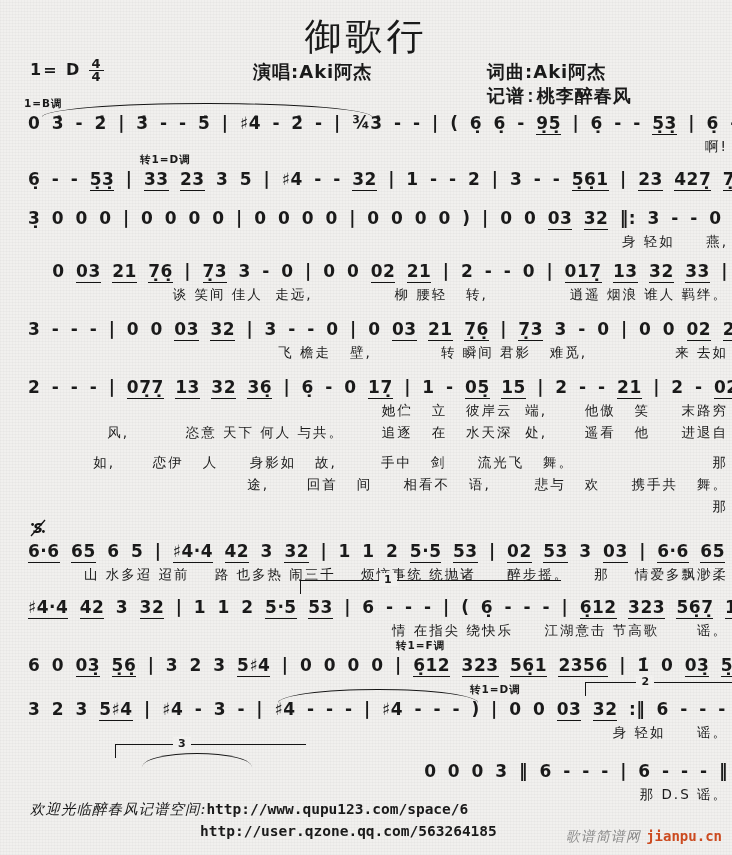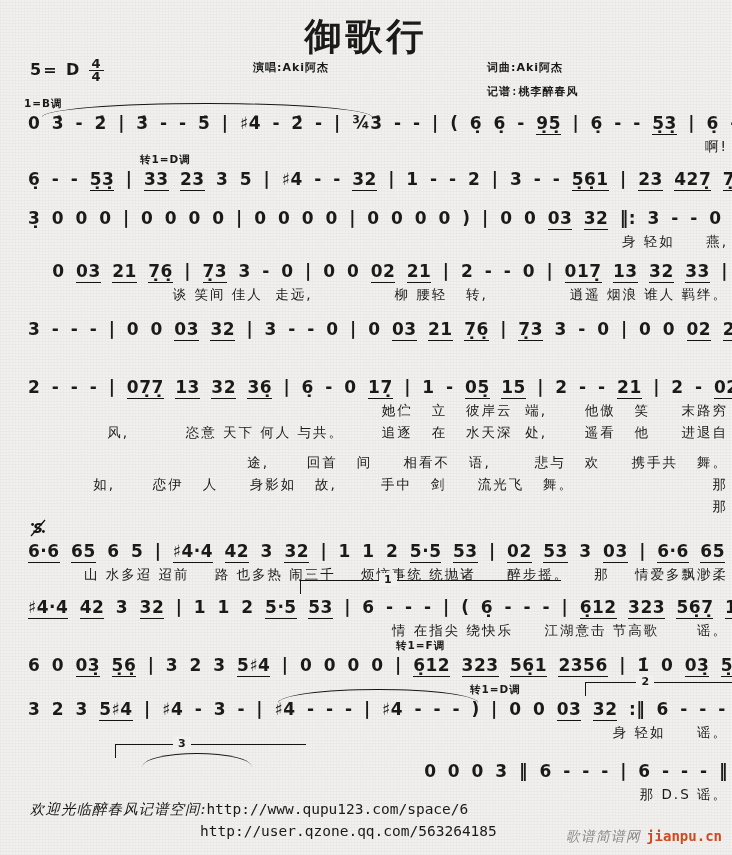--- a/index.html
+++ b/index.html
@@ -5,54 +5,54 @@
   html,body{margin:0;padding:0;}
   .page{
     position:relative;width:732px;height:855px;overflow:hidden;
     background:#f1f0ee;
     background-image:
       repeating-linear-gradient(0deg,rgba(0,0,0,0.025) 0 1px,transparent 1px 3px),
       repeating-linear-gradient(90deg,rgba(0,0,0,0.02) 0 1px,transparent 1px 3px);
     font-family:"DejaVu Sans",sans-serif;color:#1a1a1a;
   }
   .title{position:absolute;top:12px;left:0;width:100%;text-align:center;
-    font-size:37px;font-weight:bold;letter-spacing:4px;}
+    font-size:37px;font-weight:normal;letter-spacing:4px;}
   .keysig{position:absolute;top:58px;left:30px;font-size:16px;font-weight:bold;letter-spacing:2px;}
   .frac{display:inline-flex;flex-direction:column;vertical-align:middle;margin-left:8px;
     font-size:13px;line-height:12px;font-weight:bold;text-align:center;}
   .frac .tp{border-bottom:1.4px solid #1a1a1a;padding:0 2px;}
-  .credit{position:absolute;font-size:11px;font-weight:bold;letter-spacing:1px;white-space:pre;}
+  .credit{position:absolute;font-size:18px;font-weight:bold;letter-spacing:1px;white-space:pre;}
   .c1{top:60px;left:253px;} .c2{top:60px;left:487px;} .c3{top:84px;left:487px;font-family:Liberation Mono, monospace;}
 
   .system{position:absolute;left:28px;right:4px;text-align:right;}
   .notes{font-weight:bold;font-size:17px;letter-spacing:.5px;word-spacing:5px;white-space:pre;line-height:22px;}
   .bm{border-bottom:1.8px solid #141414;padding-bottom:1px;}
   .lyr{font-size:13.5px;white-space:pre;letter-spacing:2px;line-height:19px;margin-top:3px;}
   .klabel{position:absolute;top:-15px;font-size:10.5px;font-weight:bold;letter-spacing:1px;}
   .volta{position:absolute;top:-16px;height:13px;border-top:1.6px solid #141414;border-left:1.6px solid #141414;}
   .vnum{position:absolute;top:-8px;left:30%;background:#f1f0ee;padding:0 5px;font-size:11px;font-weight:bold;}
   .slur{position:absolute;top:-9px;height:13px;border-top:1.6px solid #141414;border-radius:50%/100% 100% 0 0;}
   .segno{position:absolute;top:-22px;left:2px;}
 
   .foot1{position:absolute;top:800px;left:30px;font-size:14.5px;white-space:pre;}
   .zh-serif{font-family:"DejaVu Serif",serif;font-style:italic;letter-spacing:1px;}
-  .url{font-family:"DejaVu Sans Mono",monospace;font-weight:normal;font-size:14.5px;letter-spacing:0;text-align:right;}
+  .url{font-family:"DejaVu Sans Mono",monospace;font-weight:bold;font-size:14.5px;letter-spacing:0;text-align:right;}
   .foot2{position:absolute;top:823px;left:200px;}
   .mark{position:absolute;top:828px;right:10px;font-size:14px;white-space:pre;}
   .mark .site{color:#8a8a8a;letter-spacing:1px;}
   .mark .dom{color:#cc4a1f;font-weight:bold;font-family:"DejaVu Sans Mono",monospace;text-align:right;}
 </style>
 </head>
 <body>
 
 <div class="page">
 
   <div class="title">御歌行</div>
   <div class="keysig">
-    <span>5= D</span><span class="frac">
+    <span>1= D</span><span class="frac">
         <span class="tp">4</span>
         <span>4</span>
       </span>
   </div>
   <div class="credit c1">演唱:Aki阿杰</div>
   <div class="credit c2">词曲:Aki阿杰</div>
   <div class="credit c3">记谱:桃李醉春风</div>
 
   <div class="system" style="top:112px">
     <div class="klabel" style="left:-4px">1=B调</div>
@@ -71,31 +71,32 @@
     <div class="lyr" style="padding-left:477px">身 轻如     燕,</div>
   </div>
 
   <div class="system" style="top:260px">
     <div class="notes">0 <span class="bm">03</span> <span class="bm">21</span> <span class="bm">7̣6̣</span> | <span class="bm">7̣3</span> 3 - 0 | 0 0 <span class="bm">02</span> <span class="bm">21</span> | 2 - - 0 | <span class="bm">017̣</span> <span class="bm">13</span> <span class="bm">32</span> <span class="bm">33</span> |</div>
     <div class="lyr" style="padding-left:27px">谈 笑间 佳人  走远,             柳 腰轻   转,             逍遥 烟浪 谁人 羁绊。</div>
   </div>
 
   <div class="system" style="top:318px">
     <div class="notes">3 - - - | 0 0 <span class="bm">03</span> <span class="bm">32</span> | 3 - - 0 | 0 <span class="bm">03</span> <span class="bm">21</span> <span class="bm">7̣6̣</span> | <span class="bm">7̣3</span> 3 - 0 | 0 0 <span class="bm">02</span> <span class="bm">21</span> |</div>
+    <div class="lyr" style="padding-left:122px">飞 檐走   壁,           转 瞬间 君影   难觅,              来 去如</div>
   </div>
 
   <div class="system" style="top:376px">
     <div class="notes">2 - - - | <span class="bm">07̣7̣</span> <span class="bm">13</span> <span class="bm">32</span> <span class="bm">36̣</span> | 6̣ - 0 <span class="bm">17̣</span> | 1 - <span class="bm">05̣</span> <span class="bm">15</span> | 2 - - <span class="bm">21</span> | 2 - <span class="bm">02</span>  |</div>
     <div class="lyr" style="padding-left:205px">她伫   立   彼岸云  端,      他傲   笑     末路穷</div>
     <div class="lyr" style="padding-left:0">风,         恣意 天下 何人 与共。      追逐   在   水天深  处,      遥看   他     进退自</div>
   </div>
 
   <div class="system" style="top:450px">
+    <div class="lyr" style="padding-left:27px">如,      恋伊   人     身影如   故,       手中   剑     流光飞   舞。                      那</div>
     <div class="lyr" style="padding-left:27px">途,      回首   间     相看不   语,       悲与   欢     携手共   舞。</div>
-    <div class="lyr" style="padding-left:27px">如,      恋伊   人     身影如   故,       手中   剑     流光飞   舞。                      那</div>
     <div class="lyr" style="padding-left:27px">那</div>
   </div>
 
   <div class="system" style="top:540px">
     <svg class="segno" width="16" height="20" viewBox="0 0 16 20">
       <text x="3" y="15" font-size="14" font-weight="bold" font-style="italic" fill="#141414">S</text>
       <line x1="1" y1="18" x2="15" y2="2" stroke="#141414" stroke-width="1.3"></line>
       <circle cx="2.6" cy="6.5" r="1.4" fill="#141414"></circle>
       <circle cx="13.4" cy="13.5" r="1.4" fill="#141414"></circle>
     </svg>

